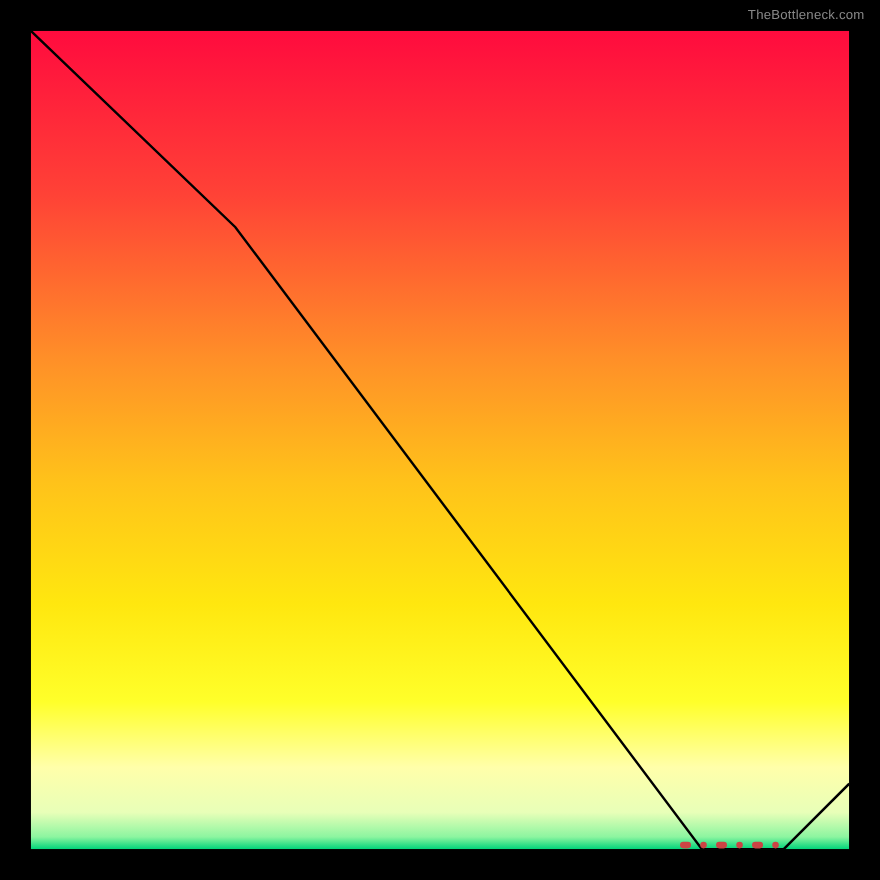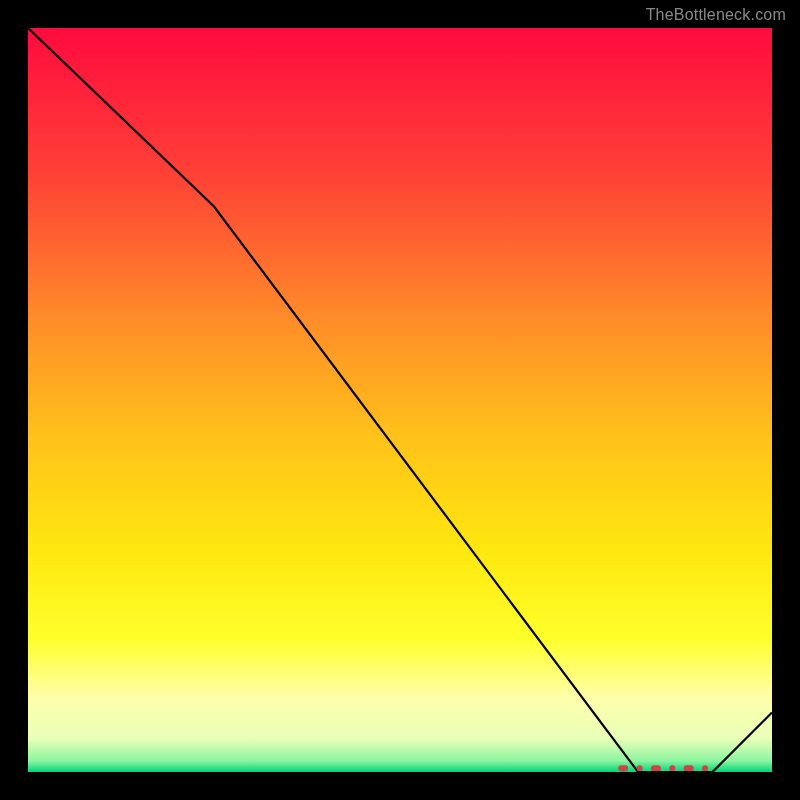--- a/index.html
+++ b/index.html
@@ -8,21 +8,21 @@
     height: 800px;
     background: #000000;
     position: relative;
     font-family: Arial, sans-serif;
   }
   .watermark {
     position: absolute;
     top: 6px;
     right: 14px;
     color: #888888;
-    font-size: 16px;
+    font-size: 12px;
     font-weight: 500;
     z-index: 10;
     letter-spacing: 0.2px;
   }
   .plot-area {
     position: absolute;
     left: 28px;
     top: 28px;
     width: 744px;
     height: 744px;

